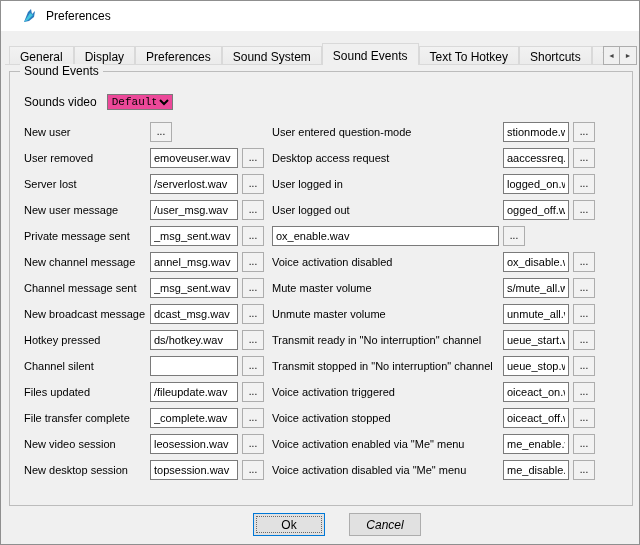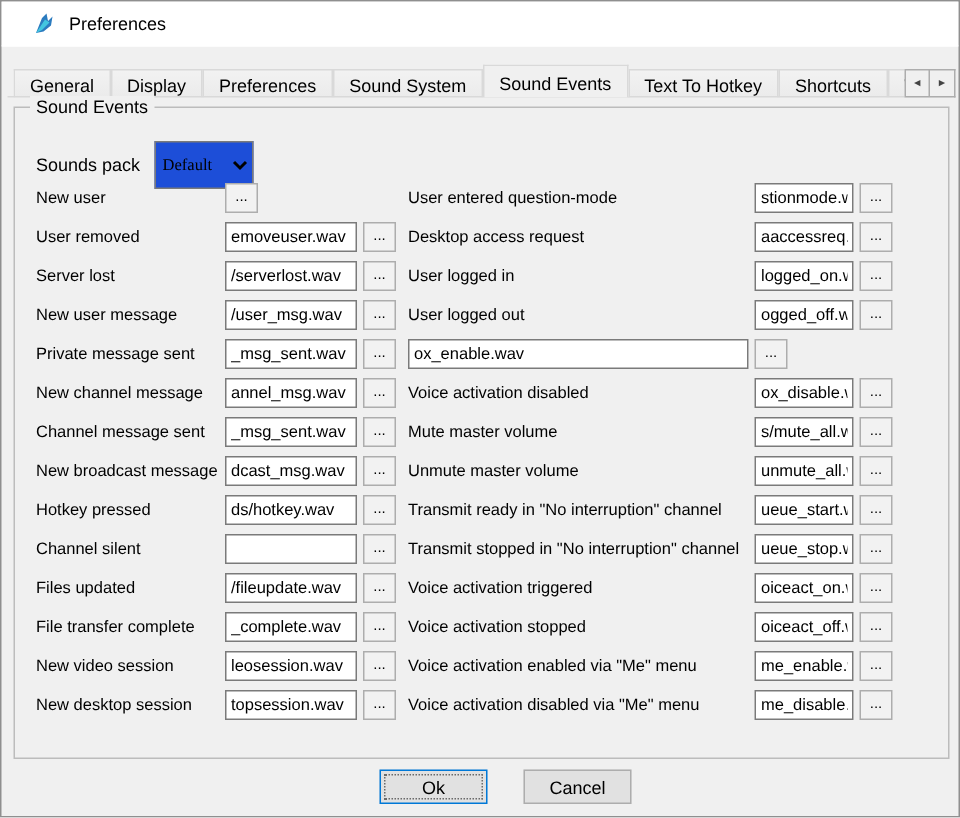--- a/index.html
+++ b/index.html
@@ -60,23 +60,23 @@
   .groupbox .legend {
     position:absolute; top:-8px; left:10px; background:#f0f0f0; padding:0 4px;
     font-size:12px;
   }
 
   
   .sounds-pack {
     position:absolute; left:14px; top:22px; display:flex; align-items:center; gap:10px;
   }
   .sounds-pack select {
-    width:66px; height:32px; font-size:11px;
-    font-family:Liberation Serif, serif;
-    border:1px solid #7a7a7a; background:#1d4ed8;
+    width:66px; height:16px; font-size:11px;
+    font-family:Liberation Mono, monospace;
+    border:1px solid #7a7a7a; background:#ec4899;
   }
 
   
   .col { position:absolute; top:50px; }
   .col-left  { left:14px;  width:240px; }
   .col-right { left:262px; width:323px; }
   .row {
     display:grid; align-items:center; height:20px; margin-bottom:6px; column-gap:4px;
   }
   .col-left  .row { grid-template-columns:1fr 88px 22px; }
@@ -98,21 +98,21 @@
   
   .btn {
     position:absolute; top:512px; width:72px; height:23px;
     background:#e1e1e1; border:1px solid #adadad; font-size:12px;
     font-family:"Liberation Sans","DejaVu Sans",sans-serif; cursor:default;
   }
   .btn.ok {
     left:252px; border:1px solid #0078d7;
     outline:1px dotted #6a6a6a; outline-offset:-4px;
   }
-  .btn.cancel { left:348px; }
+  .btn.cancel { left:348px;font-style:italic; }
 </style>
 </head>
 <body>
 
 <div class="window">
 
   <div class="titlebar">
     <span class="app-icon">
       <svg width="16" height="16" viewBox="0 0 16 16">
         <path d="M2 14 L6 4 L9 1 L10 6 L13 3 L12 9 L7 13 Z" fill="#2b7bbf"></path>
@@ -128,21 +128,21 @@
   <div class="pane-line"></div>
   <div class="tab-scrollers">
     <button class="scroller">◄</button>
     <button class="scroller">►</button>
   </div>
 
   <div class="groupbox">
     <span class="legend">Sound Events</span>
 
     <div class="sounds-pack">
-      <span>Sounds pack</span>
+      <span>Sounds video</span>
       <select>
         <option>Default</option>
       </select>
     </div>
 
     <div class="col col-left">
       <div class="row">
         <span class="lbl">New user</span>
         <button class="browse">...</button>
       </div>

